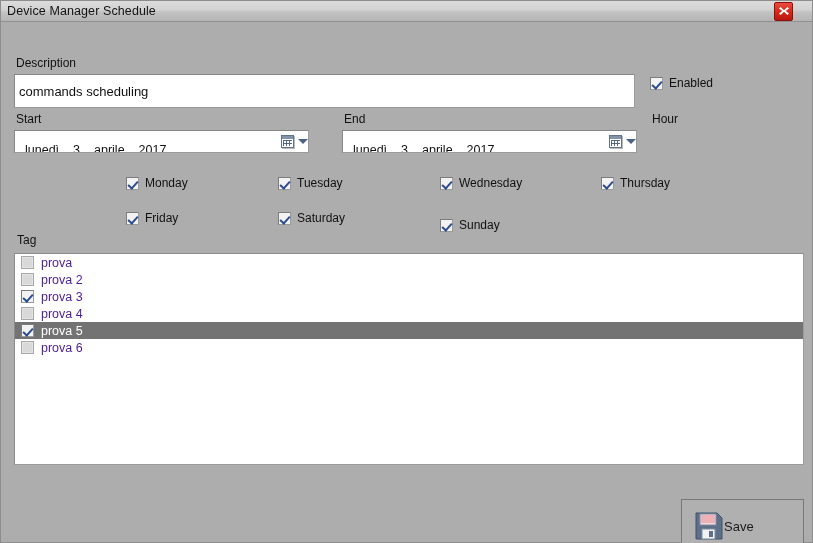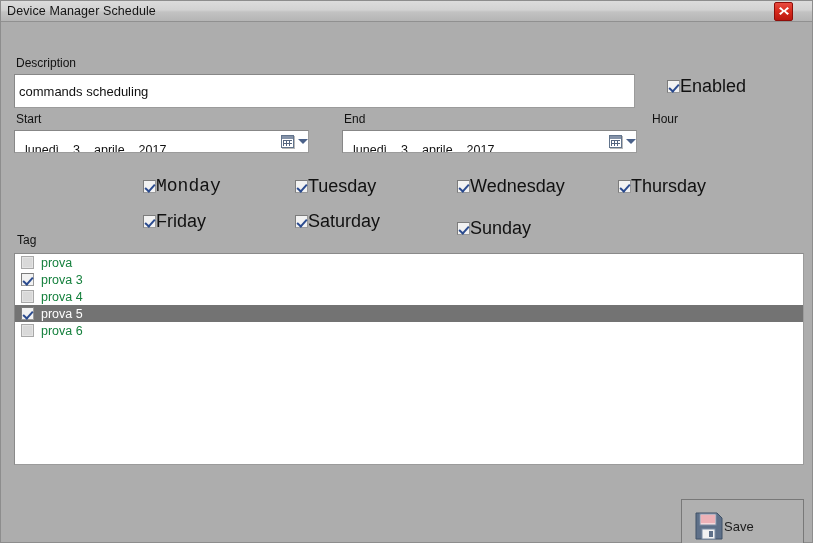--- a/index.html
+++ b/index.html
@@ -168,44 +168,44 @@
     content: "";
     position: absolute;
     left: 1px; top: 1px; right: 1px; bottom: 1px;
     background: #d9d9d9;
   }
 
   .checkitem {
     position: absolute;
     display: flex;
     align-items: center;
-    font-size: 18px;
+    gap: 6px;
+    font-size: 12px;
     color: #111;
     cursor: pointer;
     white-space: nowrap;
-    margin-left: 17px;
   }
 
   
   #tag-list {
     position: absolute;
     background: #ffffff;
     border: 1px solid #9b9b9b;
     border-top-color: #8a8a8a;
     border-left-color: #8a8a8a;
     overflow: hidden;
   }
   .tag-row {
     height: 17px;
     display: flex;
     align-items: center;
     padding-left: 6px;
     gap: 7px;
     font-size: 12.5px;
-    color: #15803d;
+    color: #4c1d95;
     cursor: pointer;
   }
   .tag-row.selected {
     background: #737373;
     color: #ffffff;
   }
   .tag-row .cb { margin-top: 0; }
 
   
   #save-button {
@@ -277,21 +277,21 @@
         <span class="dp-part">2017</span>
       </div>
       <div class="dp-button">
         <span class="cal-icon"></span>
         <span class="dd-arrow"></span>
       </div>
     </div>
 
     <div class="field-label" style="left:651px; top:90px;">Hour</div>
 
-    <div class="checkitem" style="left:125px; top:154px;font-family:Liberation Mono, monospace;">
+    <div class="checkitem" style="left:125px; top:154px;">
       <span class="cb checked"></span>
       <span>Monday</span>
     </div>
     <div class="checkitem" style="left:277px; top:154px;">
       <span class="cb checked"></span>
       <span>Tuesday</span>
     </div>
     <div class="checkitem" style="left:439px; top:154px;">
       <span class="cb checked"></span>
       <span>Wednesday</span>
@@ -313,20 +313,24 @@
       <span class="cb checked"></span>
       <span>Sunday</span>
     </div>
 
     <div class="field-label" style="left:16px; top:211px;">Tag</div>
     <div id="tag-list" style="left:13px; top:231px; width:790px; height:212px;">
 
       <div class="tag-row">
         <span class="cb dim"></span>
         <span>prova</span>
+      </div>
+      <div class="tag-row">
+        <span class="cb dim"></span>
+        <span>prova 2</span>
       </div>
       <div class="tag-row">
         <span class="cb checked"></span>
         <span>prova 3</span>
       </div>
       <div class="tag-row">
         <span class="cb dim"></span>
         <span>prova 4</span>
       </div>
       <div class="tag-row selected">

